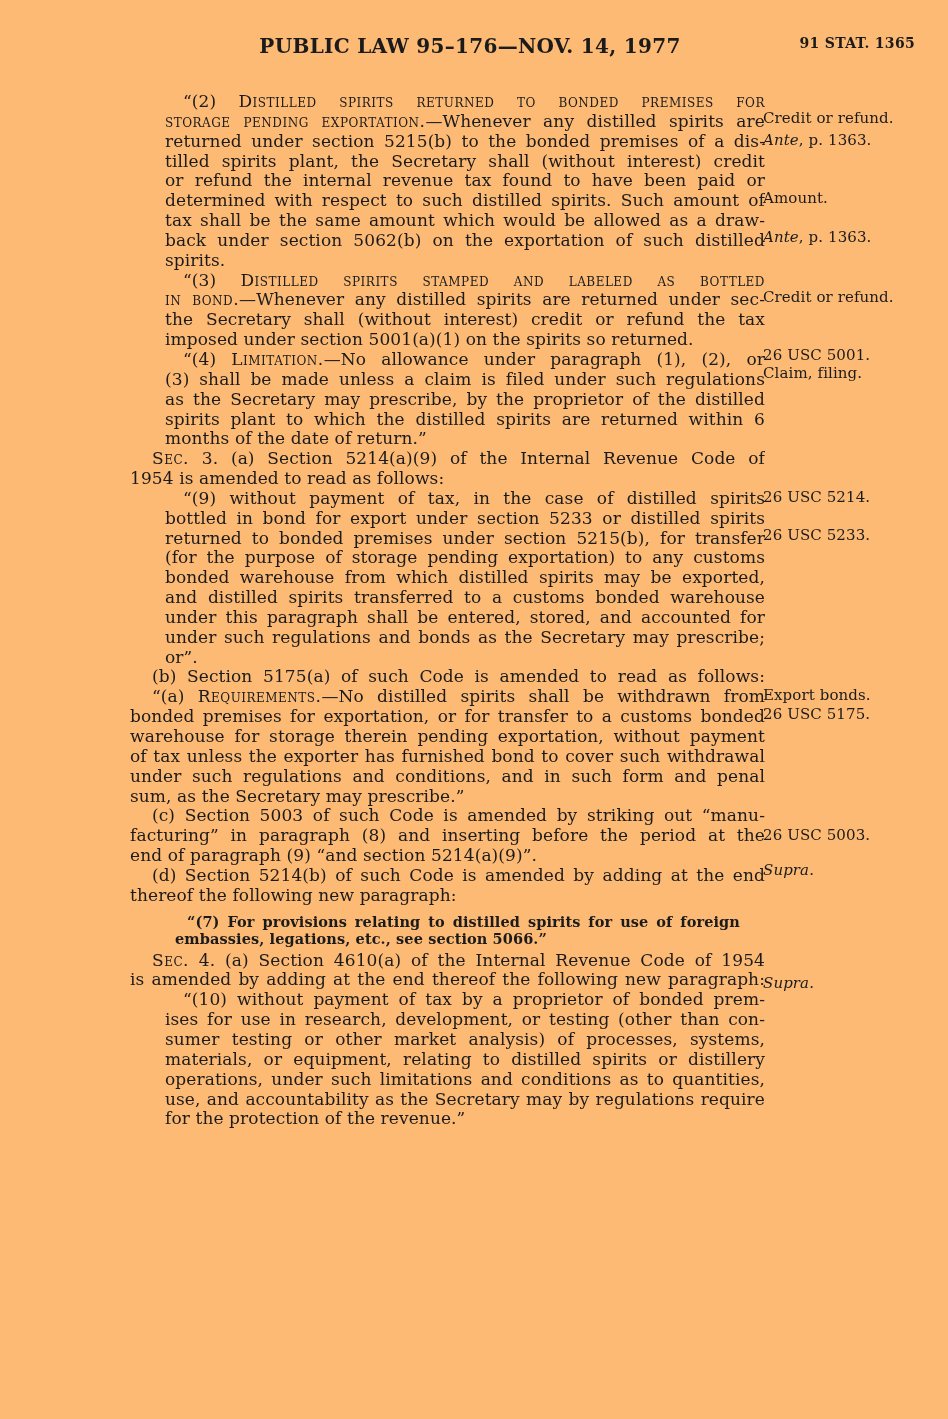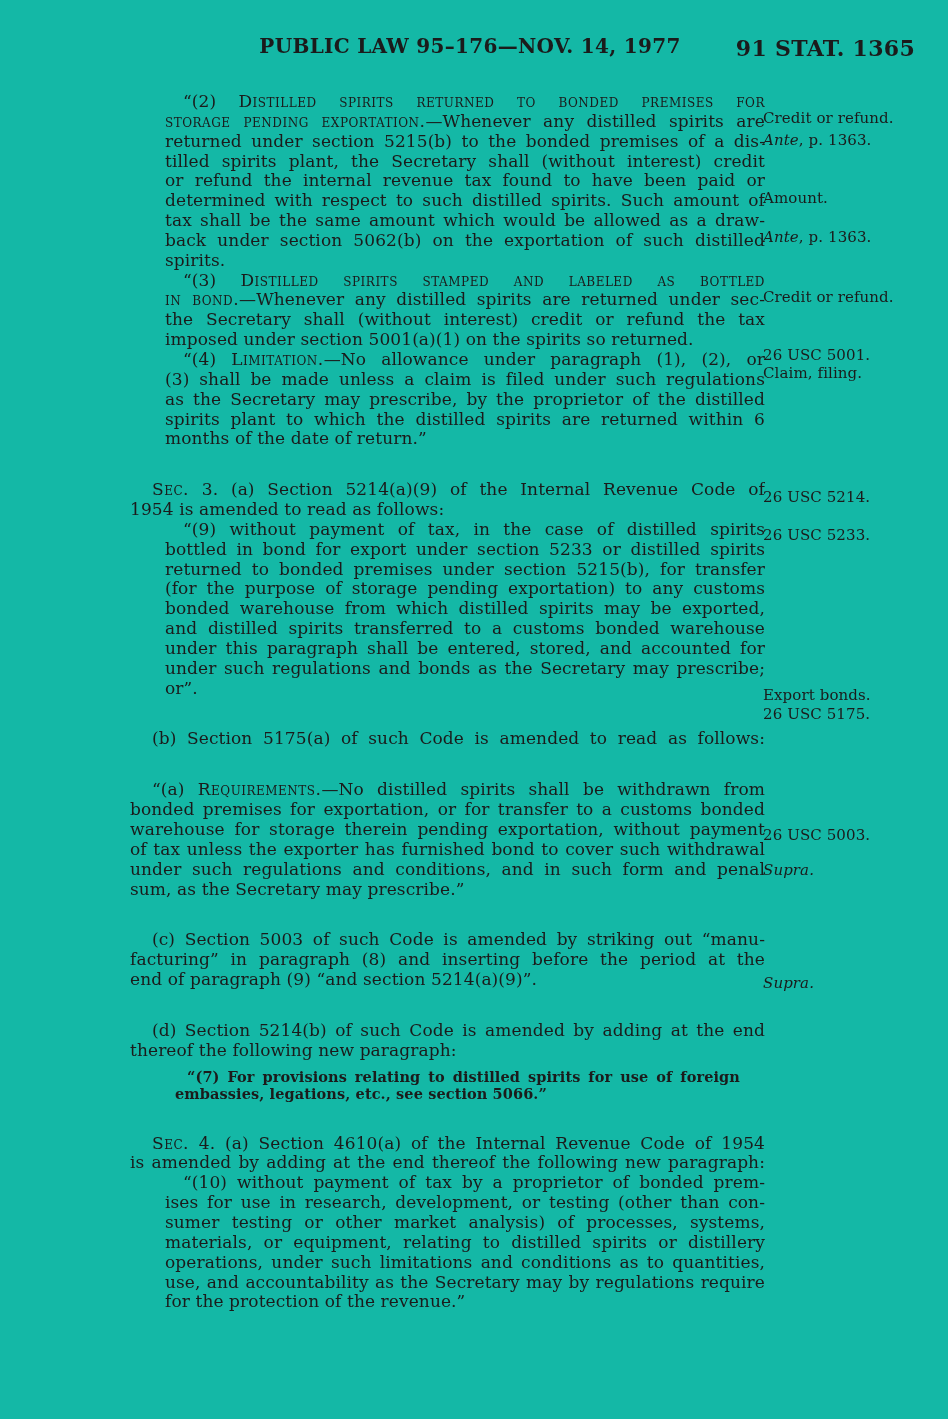--- a/index.html
+++ b/index.html
@@ -4,42 +4,42 @@
 <style>
   html, body {
     margin: 0;
     padding: 0;
     background: #ffffff;
   }
   .page {
     position: relative;
     width: 948px;
     height: 1419px;
-    background: #14b8a6;
+    background: #fdba74;
     overflow: hidden;
     font-family: "DejaVu Serif", "Liberation Serif", serif;
     color: #1b1b1b;
   }
   
   .running-head-title {
     position: absolute;
     top: 34px;
     left: 130px;
     width: 680px;
     text-align: center;
     font-size: 20px;
     font-weight: 700;
     letter-spacing: 0.3px;
     white-space: nowrap;
   }
   .running-head-stat {
     position: absolute;
     top: 35px;
     right: 33px;
-    font-size: 22px;
+    font-size: 14px;
     font-weight: 700;
     letter-spacing: 0.3px;
     white-space: nowrap;
   }
   
   .body-column {
     position: absolute;
     top: 92px;
     left: 130px;
     width: 635px;
@@ -53,21 +53,21 @@
     overflow: hidden;
     text-align: justify;
     text-align-last: left;
   }
   .line.j { text-align-last: justify; }
   
   .para.quoted .line { padding-left: 35px; }
   .para.quoted .line.first { padding-left: 53px; }
   
   .para.flush .line { padding-left: 0; }
-  .para.flush .line.first { padding-left: 22px; margin-top: 31px; }
+  .para.flush .line.first { padding-left: 22px; }
   
   .para.boldnote {
     box-sizing: border-box;
     width: 610px;
     font-weight: 700;
     font-size: 14.5px;
     margin: 7px 0 3px 0;
   }
   .para.boldnote .line { line-height: 17.5px; height: 17.5px; padding-left: 45px; }
   .para.boldnote .line.first { padding-left: 57px; }

